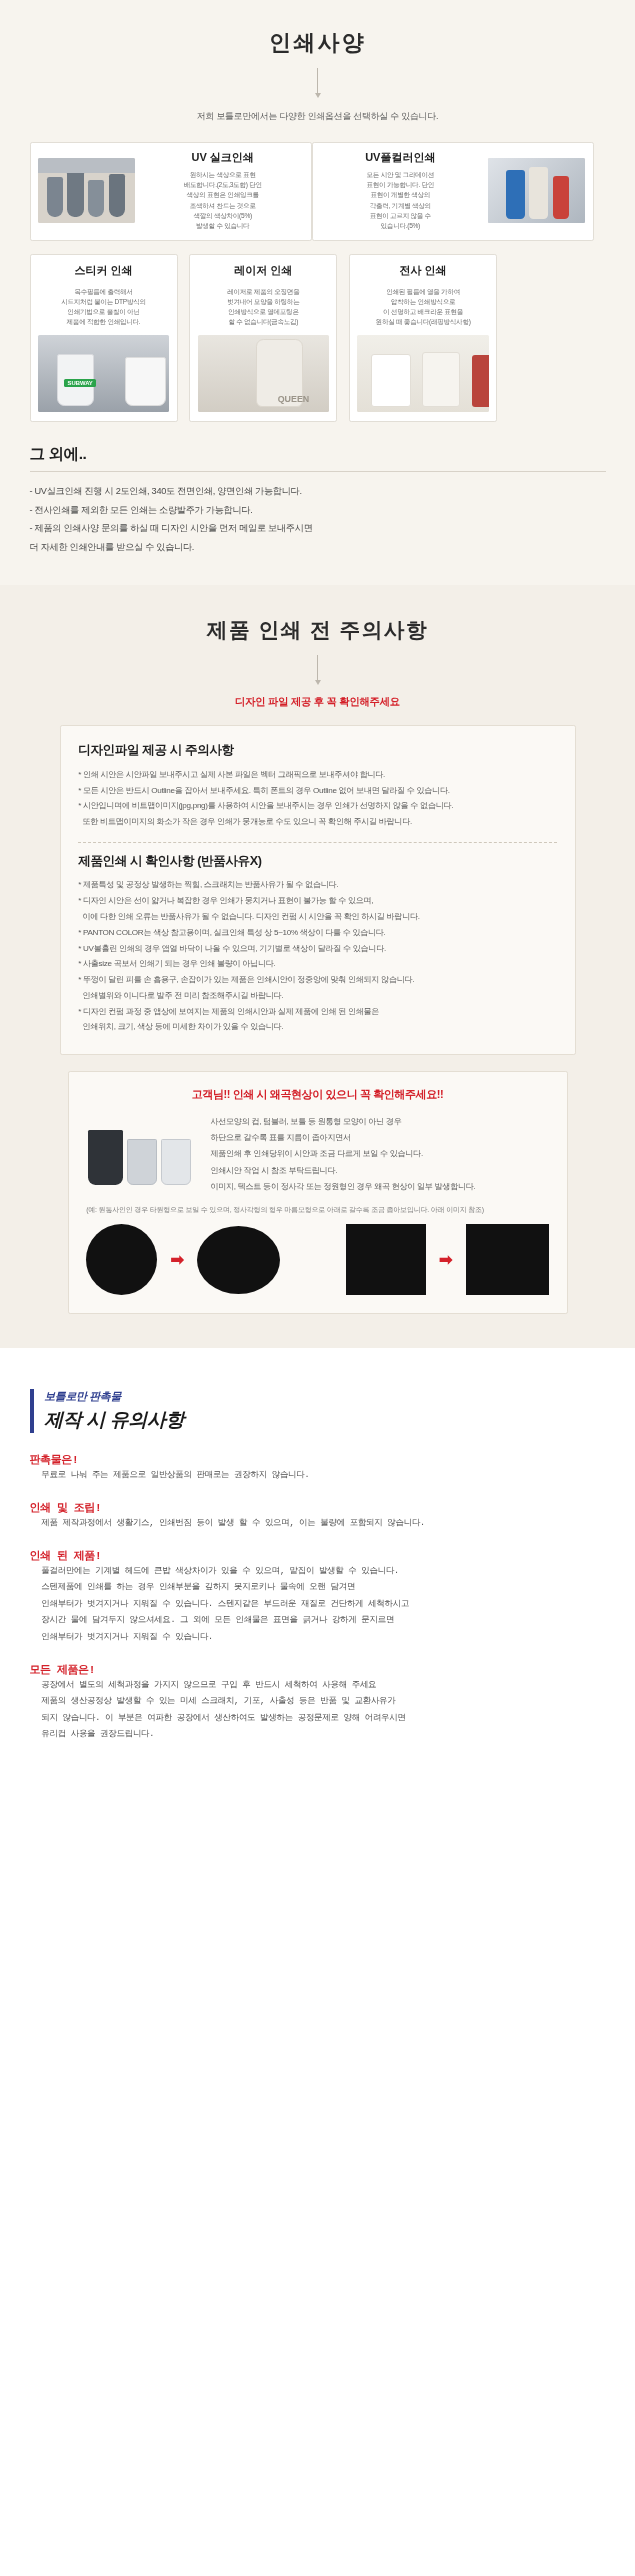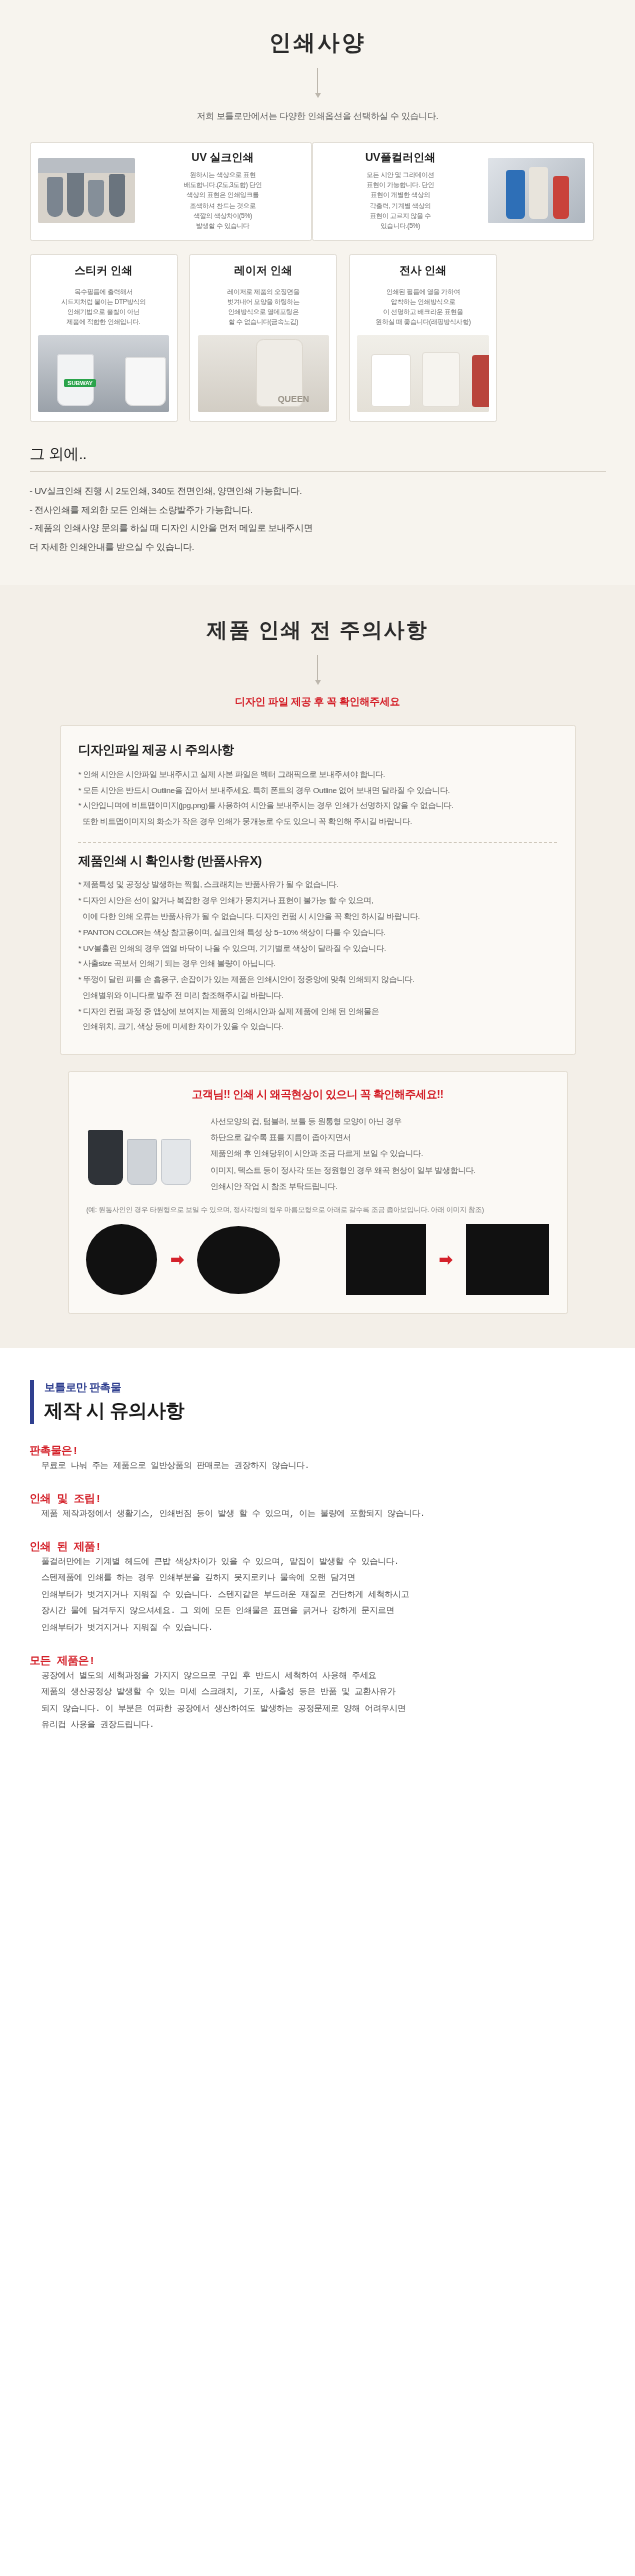--- a/index.html
+++ b/index.html
@@ -80,21 +80,21 @@
   
   .bottle { position:absolute; bottom:4.4px; border-radius:3px 3px 4.4px 4.4px; }
   .glass  { position:absolute; bottom:5.9px; border-radius:2.2px 2.2px 7.4px 7.4px; }
   .label-chip {
     position:absolute; font-size:5.9px; color:#fff; font-weight:bold;
     padding:0.7px 3px; border-radius:1.5px;
   }
 
   .etc { width: 576px; margin: 22px auto 0; }
   .etc-h {
-    font-size: 15.5px; font-weight: normal; color: #222;
+    font-size: 15.5px; font-weight: bold; color: #222;
     letter-spacing: -0.4px;
   }
   .etc-hr { height: 0.7px; background: #d8d2c8; margin: 6.6px 0 10.3px; }
   .etc-li {
     font-size: 9.2px; color: #4a4a4a; line-height: 2.0;
     letter-spacing: -0.3px;
   }
 
   
   .sec2 { background: #f3efe8; padding: 31px 11px 34px; }
@@ -130,21 +130,21 @@
   .note-small { font-size: 7px; color:#7d7d7d; margin-top: 10.3px; letter-spacing:-0.2px; }
 
   .shapes { display:flex; align-items:center; gap: 13.3px; margin-top: 8.9px; }
   .sq-black { width: 80px; height: 71px; background:#111; }
   .ci-black { width: 71px; height: 71px; background:#111; border-radius:50%; }
   .arrow-r { color:#d4212a; font-size: 16.2px; font-weight:bold; }
   .sp { flex:1; }
 
   
   .sec3 { background: #ffffff; padding: 29.5px 0 34px; }
-  .s3head { width: 576px; margin: 3px auto; display:flex; gap: 10.3px; align-items:flex-start;}
+  .s3head { width: 576px; margin: 12px auto; display:flex; gap: 10.3px; align-items:flex-start;font-style:italic;}
   .s3bar { width: 4.4px; background:#2f3f8f; align-self: stretch; min-height: 41px; }
   .s3sup { font-size: 11px; color:#2f3f8f; font-weight:bold; letter-spacing:-0.4px;}
   .s3main { font-size: 19px; font-weight:bold; color:#1a1a1a; letter-spacing:-0.4px; margin-top:3px;}
   .s3body { width: 576px; margin: 19px auto 0; font-family: Liberation Mono, monospace; }
   .q { color:#d4212a; font-weight:bold; font-size: 11px; letter-spacing:-0.4px; margin-top: 16.2px; }
   .q:first-child { margin-top: 0; }
   .a { font-size: 8.5px; color:#4d4d4d; line-height: 1.95; letter-spacing:-0.3px; padding-left: 11.8px; }
 </style>
 </head>
 <body>
@@ -296,22 +296,22 @@
       <div class="warn-body">
         <div class="warn-fig">
           <div style="position:absolute;left:1.5px;bottom:0;width:35px;height:55px;background:#2f3338;border-radius:1.5px 1.5px 7.4px 7.4px;"></div>
           <div style="position:absolute;left:41px;bottom:0;width:29.5px;height:46px;background:#cfd3d8;border:0.7px solid #b9bec4;border-radius:1.5px 1.5px 5.9px 5.9px;"></div>
           <div style="position:absolute;left:75px;bottom:0;width:29.5px;height:46px;background:#e3e6e9;border:0.7px solid #c6cacf;border-radius:1.5px 1.5px 5.9px 5.9px;"></div>
         </div>
         <div class="warn-txt">
           <div class="p-line">사선모양의 컵, 텀블러, 보틀 등 원통형 모양이 아닌 경우</div>
           <div class="p-line">하단으로 갈수록 표를 지름이 좁아지면서</div>
           <div class="p-line">제품인쇄 후 인쇄당위이 시안과 조금 다르게 보일 수 있습니다.</div>
+          <div class="p-line">인쇄시안 작업 시 참조 부탁드립니다.</div>
           <div class="p-line">이미지, 텍스트 등이 정사각 또는 정원형인 경우 왜곡 현상이 일부 발생합니다.</div>
-          <div class="p-line">인쇄시안 작업 시 참조 부탁드립니다.</div>
         </div>
       </div>
       <div class="note-small">(예: 원통사인인 경우 타원형으로 보일 수 있으며, 정사각형의 형우 마름모형으로 아래로 갈수록 조금 좁아보입니다. 아래 이미지 참조)</div>
       <div class="shapes">
         <div class="ci-black"></div>
         <div class="arrow-r">➡</div>
         <div class="ci-black" style="width:83px;height:68px;border-radius:50%;"></div>
         <div class="sp"></div>
         <div class="sq-black"></div>
         <div class="arrow-r">➡</div>

